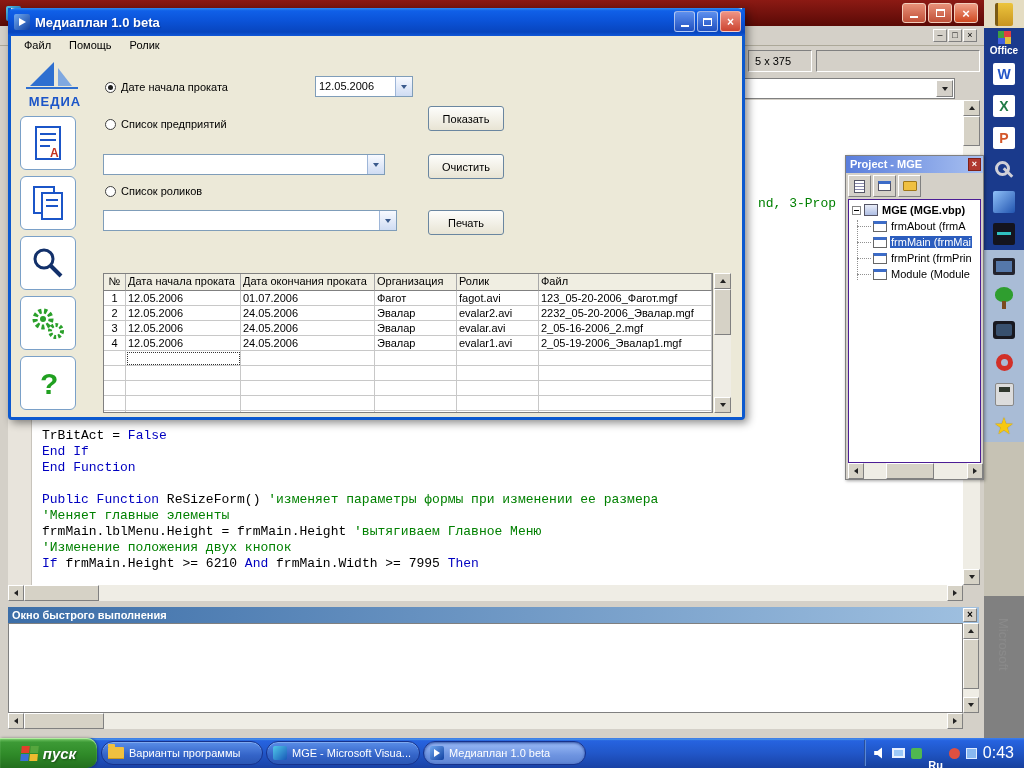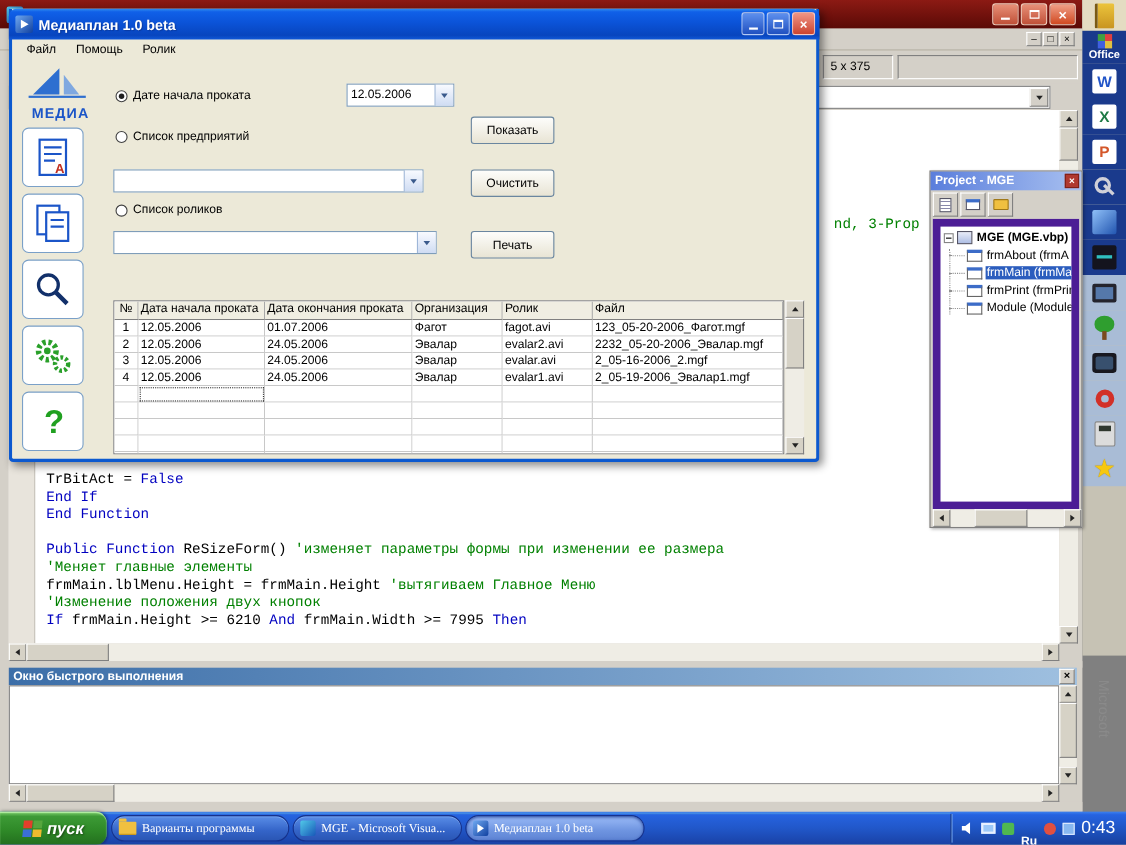--- a/index.html
+++ b/index.html
@@ -104,21 +104,21 @@
   #project-title { position:absolute; left:0; top:0; right:0; height:17px; background:linear-gradient(90deg,#5A7EDC,#A8C0F0);
     color:#fff; font-size:11px; font-weight:bold; line-height:17px; padding-left:4px; }
   #project-close { position:absolute; right:2px; top:2px; width:13px; height:13px; background:#B03830; border:1px solid #802018;
     color:#fff; font-size:9px; line-height:11px; text-align:center; }
   #project-toolbar { position:absolute; left:0; top:17px; right:0; height:26px; display:flex; gap:2px; padding:2px; }
   .ptb { width:23px; height:22px; background:#D4D0C8; border:1px solid; border-color:#FFF #808080 #808080 #FFF;
     display:flex; align-items:center; justify-content:center; }
   .ptb-code { width:11px; height:13px; background:#fff; border:1px solid #556; background-image:repeating-linear-gradient(#fff 0 2px,#88A 2px 3px); }
   .ptb-form { width:13px; height:10px; background:#fff; border:1px solid #556; border-top:3px solid #3C6CC8; }
   .ptb-folder { width:14px; height:10px; background:#F0C040; border:1px solid #A07818; border-radius:1px; }
-  #project-tree { position:absolute; left:2px; top:43px; width:133px; height:264px; background:#fff; border:7px solid #4c1d95;
+  #project-tree { position:absolute; left:2px; top:43px; width:133px; height:264px; background:#fff; border:1px solid #4c1d95;
     font-size:11px; overflow:hidden; }
   .tree-root { display:flex; align-items:center; height:16px; margin:2px 0 0 3px; font-weight:bold; }
   .minus-box { width:9px; height:9px; border:1px solid #848484; background:#fff; position:relative; margin-right:3px; flex:none; }
   .minus-box::after { content:""; position:absolute; left:1px; top:3px; width:5px; height:1px; background:#000; }
   .proj-icon { width:14px; height:12px; background:linear-gradient(#E8ECF8,#AEBEE4); border:1px solid #556; margin-right:3px; flex:none; }
   .tree-row { position:relative; margin-left:24px; height:16px; display:flex; align-items:center; }
   .tree-row::before { content:""; position:absolute; left:-16px; top:8px; width:14px; border-top:1px dotted #909090; }
   #tree-vline { position:absolute; left:8px; top:20px; height:60px; border-left:1px dotted #909090; }
   .form-icon { width:14px; height:11px; background:#fff; border:1px solid #666; border-top:3px solid #3C6CC8; margin-right:3px; flex:none; }
   .tree-label { white-space:nowrap; padding:0 1px; }
@@ -177,21 +177,21 @@
     background:linear-gradient(180deg,#3670E8 0%,#4993E6 4%,#2663E0 9%,#2157C9 50%,#1941A5 100%); z-index:40; }
   #start-btn { position:absolute; left:0; top:0; width:97px; height:30px; border-radius:0 10px 10px 0;
     background:linear-gradient(180deg,#7FD06F 0%,#3D9A36 14%,#2F8A28 55%,#236F1E 100%);
     box-shadow:inset 0 1px 1px #B8F0A8, 1px 0 3px rgba(0,0,0,.4); display:flex; align-items:center; justify-content:center; gap:5px; }
   #start-label { color:#fff; font-weight:bold; font-style:italic; font-size:15px; text-shadow:1px 1px 2px #1A4A14; }
   .start-flag { width:17px; height:15px; display:grid; grid-template:1fr 1fr / 1fr 1fr; gap:1.5px; transform:skewX(-6deg); }
   .f-red { background:#E23F2B; } .f-green { background:#57A63E; } .f-blue { background:#3B6FD6; } .f-yellow { background:#EFBB2F; }
   #taskbar-tasks { position:absolute; left:101px; top:3px; display:flex; gap:3px; }
   .task { height:24px; border-radius:12px; background:linear-gradient(180deg,#5A8EE8,#3464C8 60%,#2A56B4);
     border:1px solid #16328C; box-shadow:inset 0 1px #7FAAF0; display:flex; align-items:center; gap:5px; padding:0 6px;
-    color:#fff; font-size:11px; overflow:hidden; white-space:nowrap;font-family:Liberation Serif, serif; }
+    color:#fff; font-size:11px; overflow:hidden; white-space:nowrap; }
   .task.active { background:linear-gradient(180deg,#9CBCF8,#6E94E0 60%,#5E84D4); box-shadow:inset 0 1px 3px #2A4A9C; }
   .task:nth-child(1){ width:162px; } .task:nth-child(2){ width:154px; } .task:nth-child(3){ width:163px; }
   .task-icon { flex:none; }
   .folder-icon { width:16px; height:12px; background:#F0C040; border-radius:1px; position:relative; box-shadow:inset 0 -1px #C89820; }
   .folder-icon::before { content:""; position:absolute; left:0; top:-3px; width:7px; height:3px; background:#F0C040; border-radius:1px 1px 0 0; }
   .vb-icon { width:14px; height:14px; background:linear-gradient(135deg,#50C8E8,#1858B8); border-radius:2px; }
   .mediaplan-icon { width:14px; height:14px; background:linear-gradient(135deg,#6FA8F0,#1040A0); border-radius:2px; position:relative; }
   .mediaplan-icon::after { content:""; position:absolute; left:4px; top:3px; border-left:6px solid #fff; border-top:4px solid transparent; border-bottom:4px solid transparent; }
   #tray { position:absolute; right:0; top:0; height:30px; display:flex; align-items:center; gap:6px; padding:0 10px 0 10px;
     background:linear-gradient(180deg,#3C80EE 0%,#2663E0 9%,#1F55C4 50%,#17409E 100%); }

